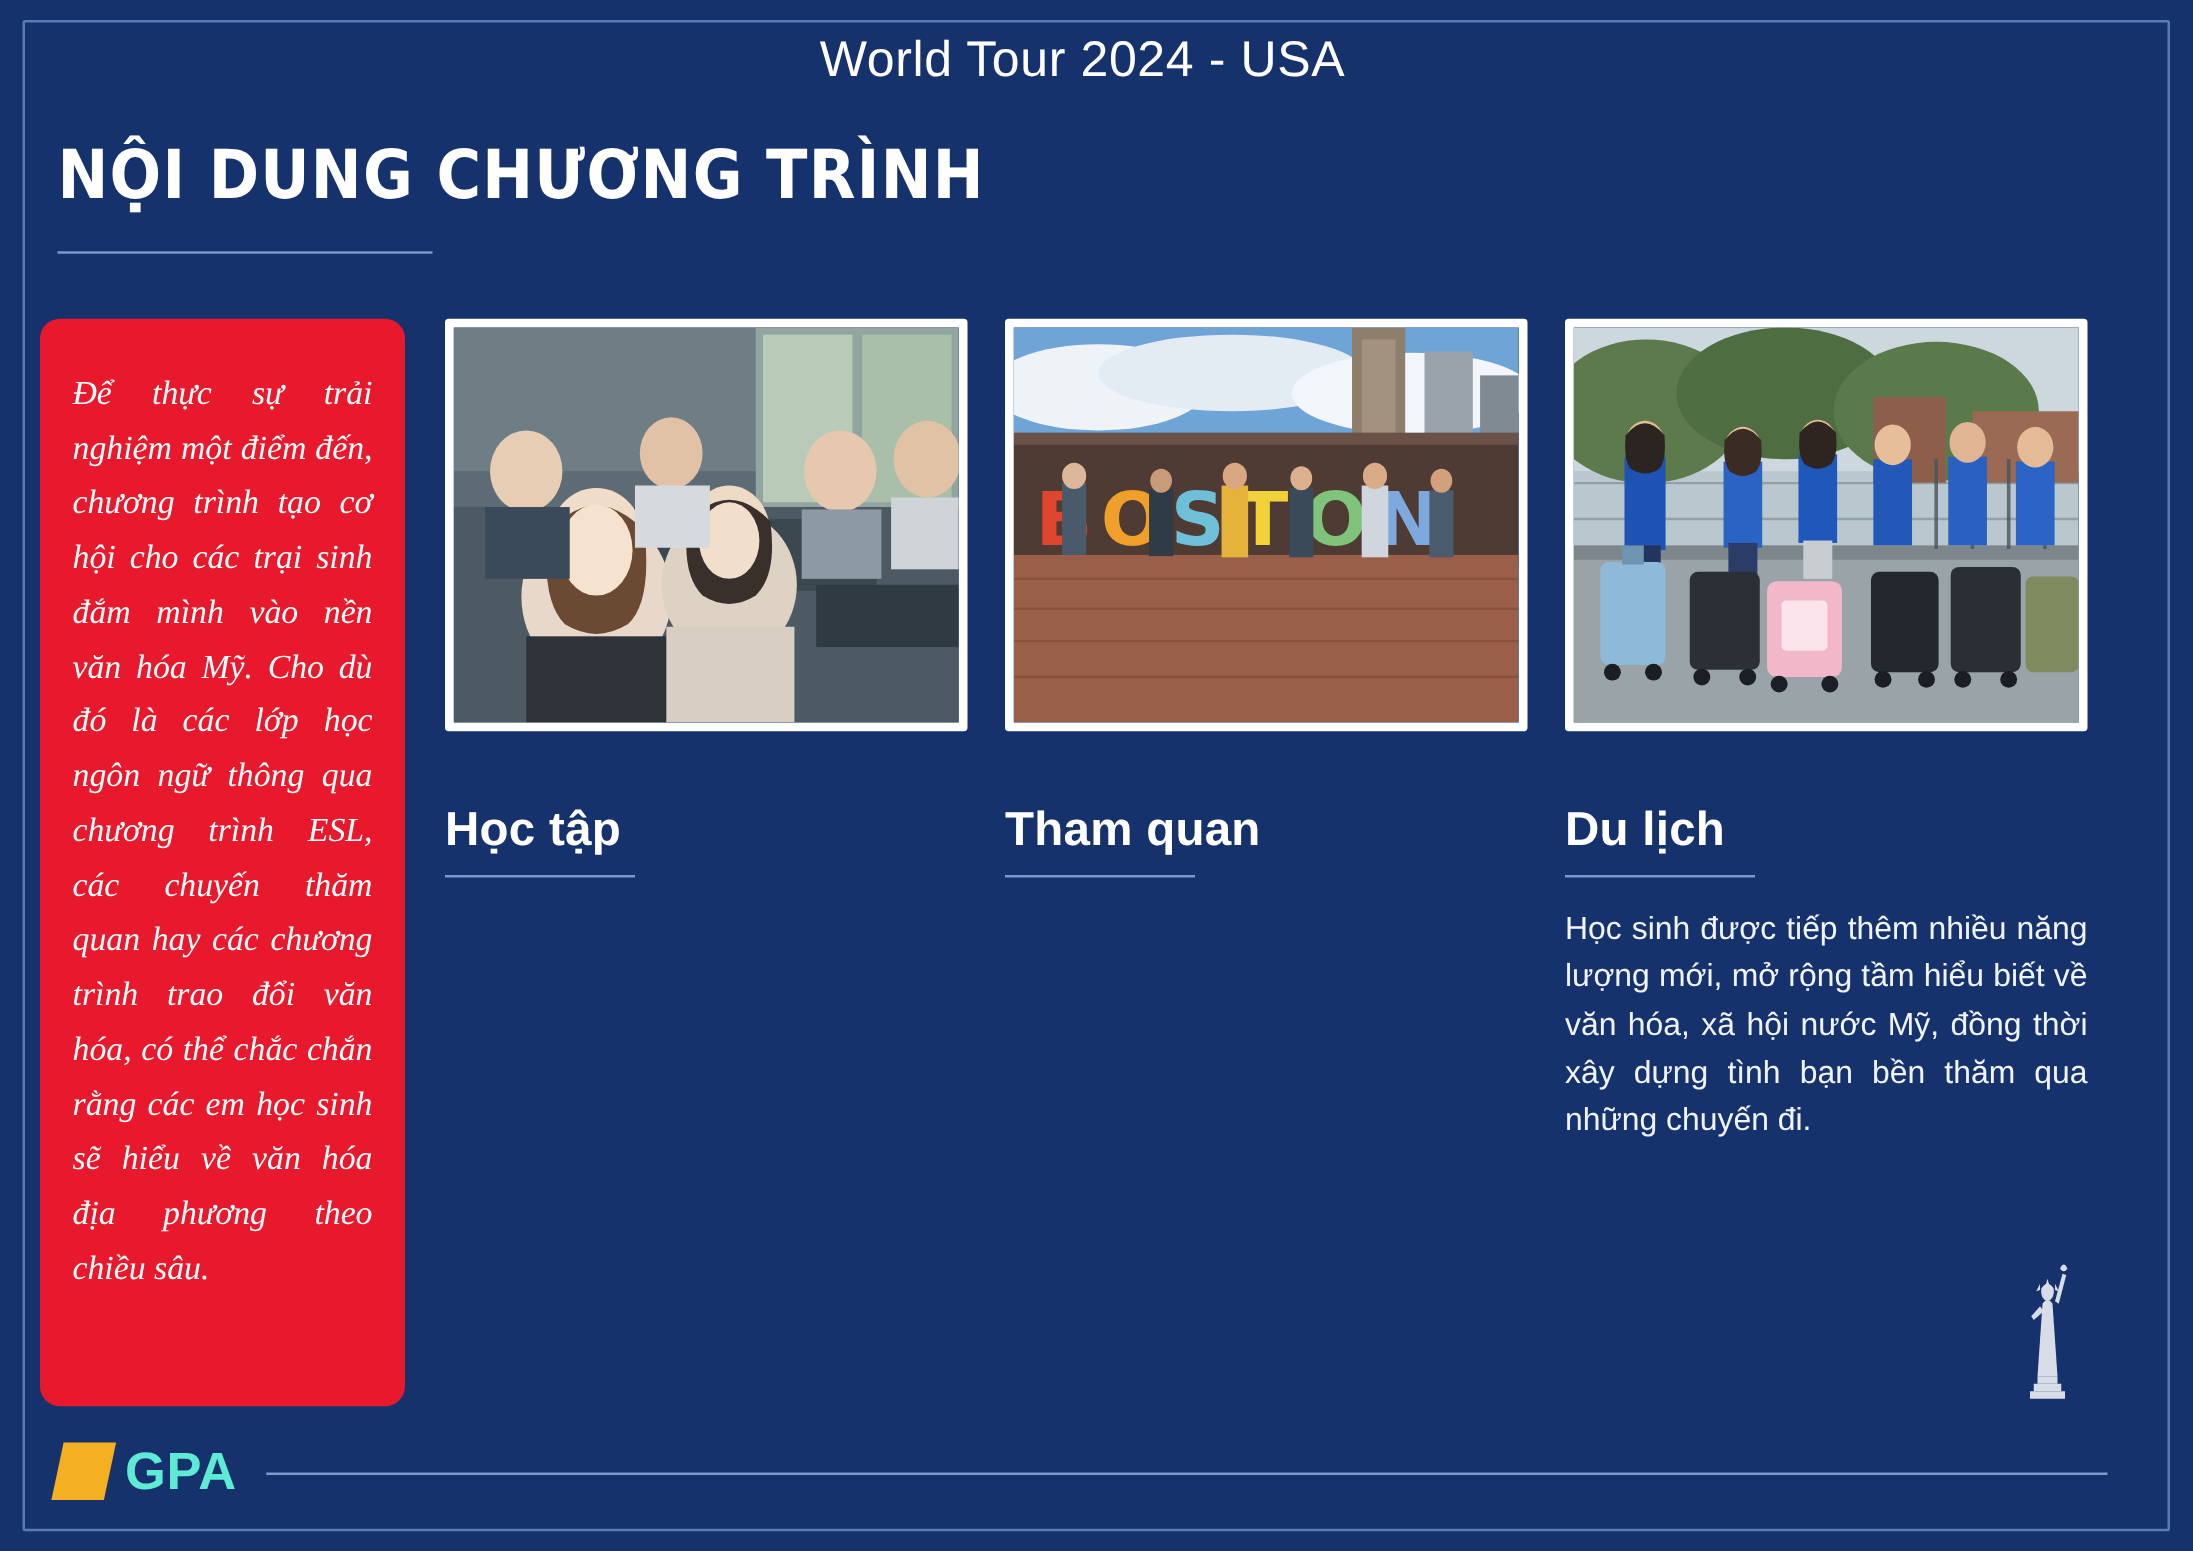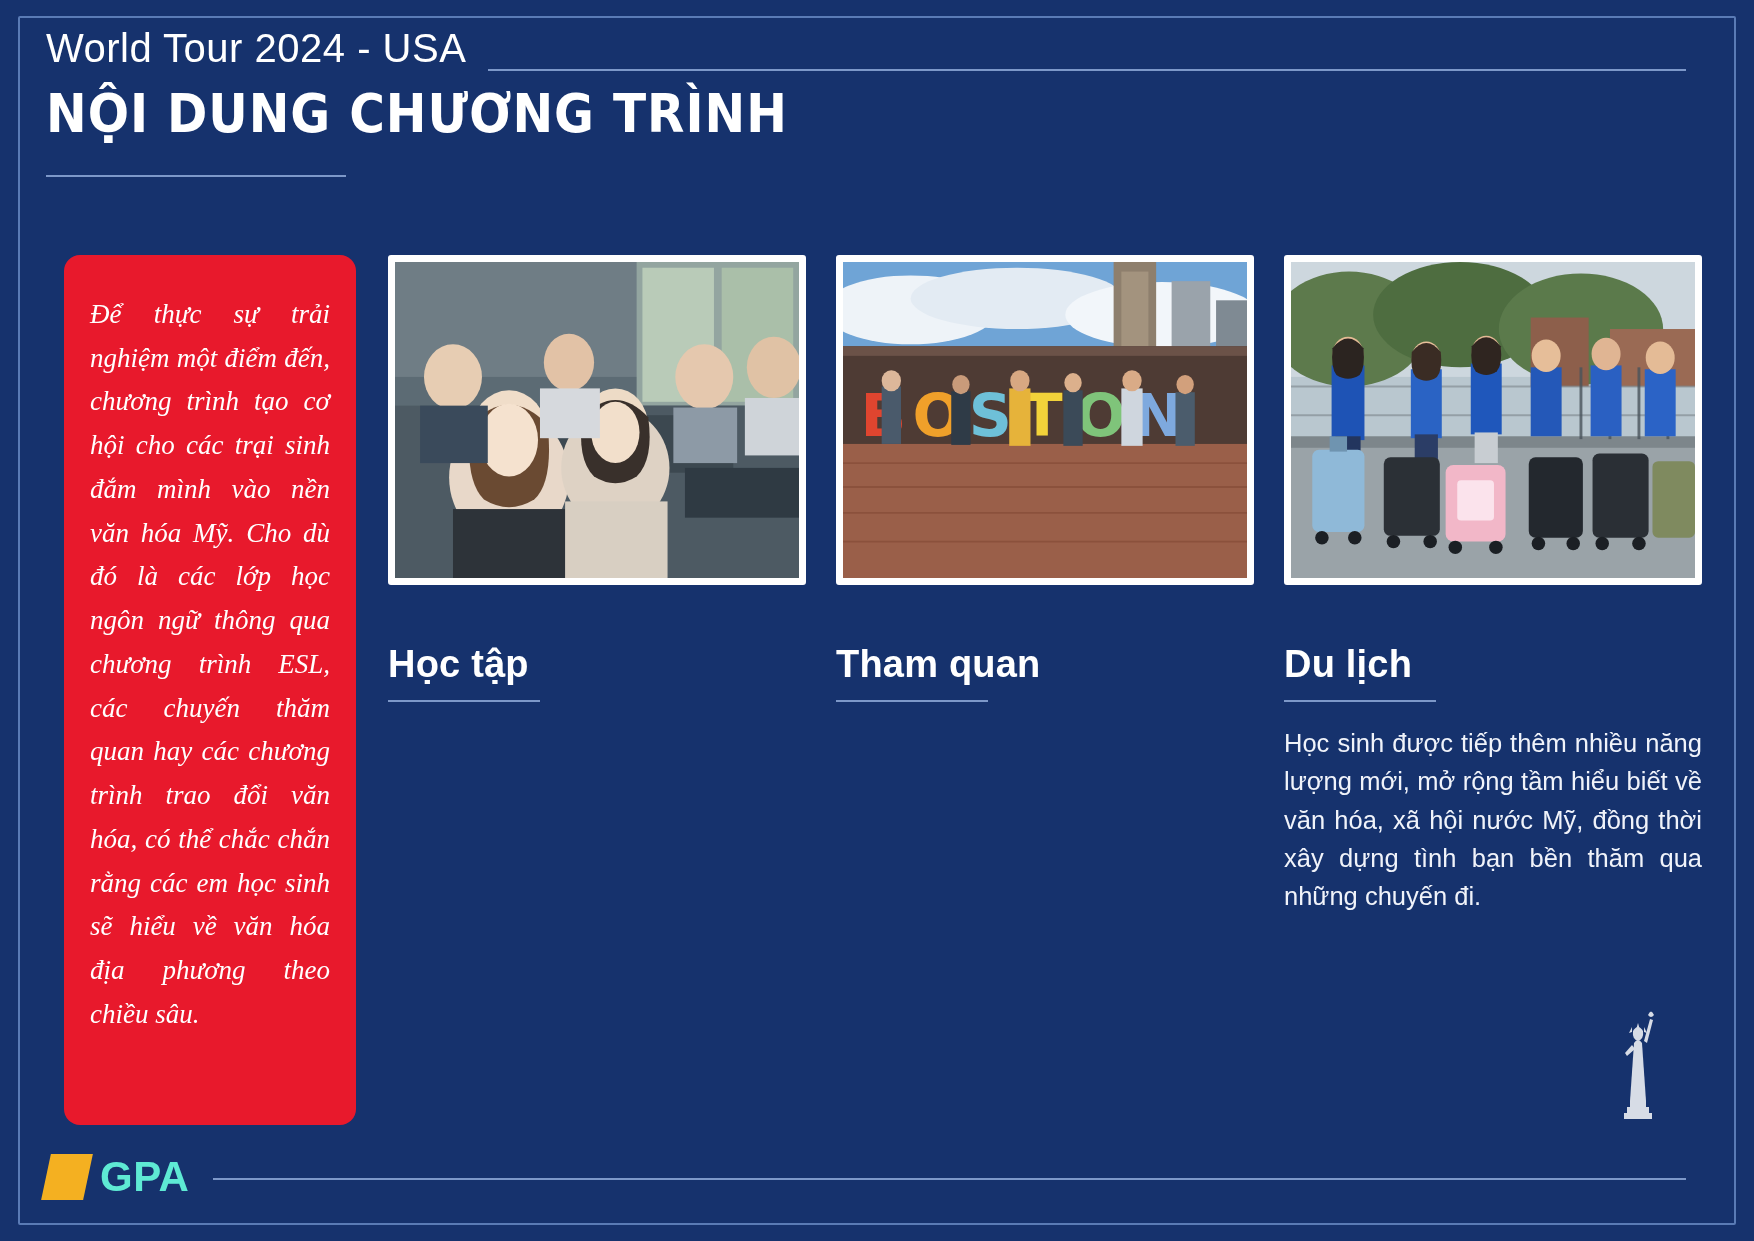--- a/index.html
+++ b/index.html
@@ -28,22 +28,23 @@
   }
 
   
   .header {
     position: absolute;
     left: 46px; top: 26px;
     width: 1640px;
   }
   .kicker-row {
     display: flex;
-    align-items: flex-end;
+    align-items: center;
     gap: 22px;
+    flex-direction: column;
   }
   .kicker {
     font-size: 40px;
     font-weight: 400;
     color: #ffffff;
     letter-spacing: 0.5px;
     white-space: nowrap;
   }
   .kicker-rule {
     flex: 1;
@@ -65,21 +66,21 @@
   .title-underline {
     margin-top: 32px;
     width: 300px;
     height: 2px;
     background: #7d98c9;
   }
 
   
   .body {
     position: absolute;
-    left: 64px; top: 255px;
+    left: 32px; top: 255px;
     width: 1652px;
     display: flex;
     gap: 32px;
     align-items: flex-start;
   }
 
   
   .intro-card {
     width: 292px;
     min-height: 870px;

